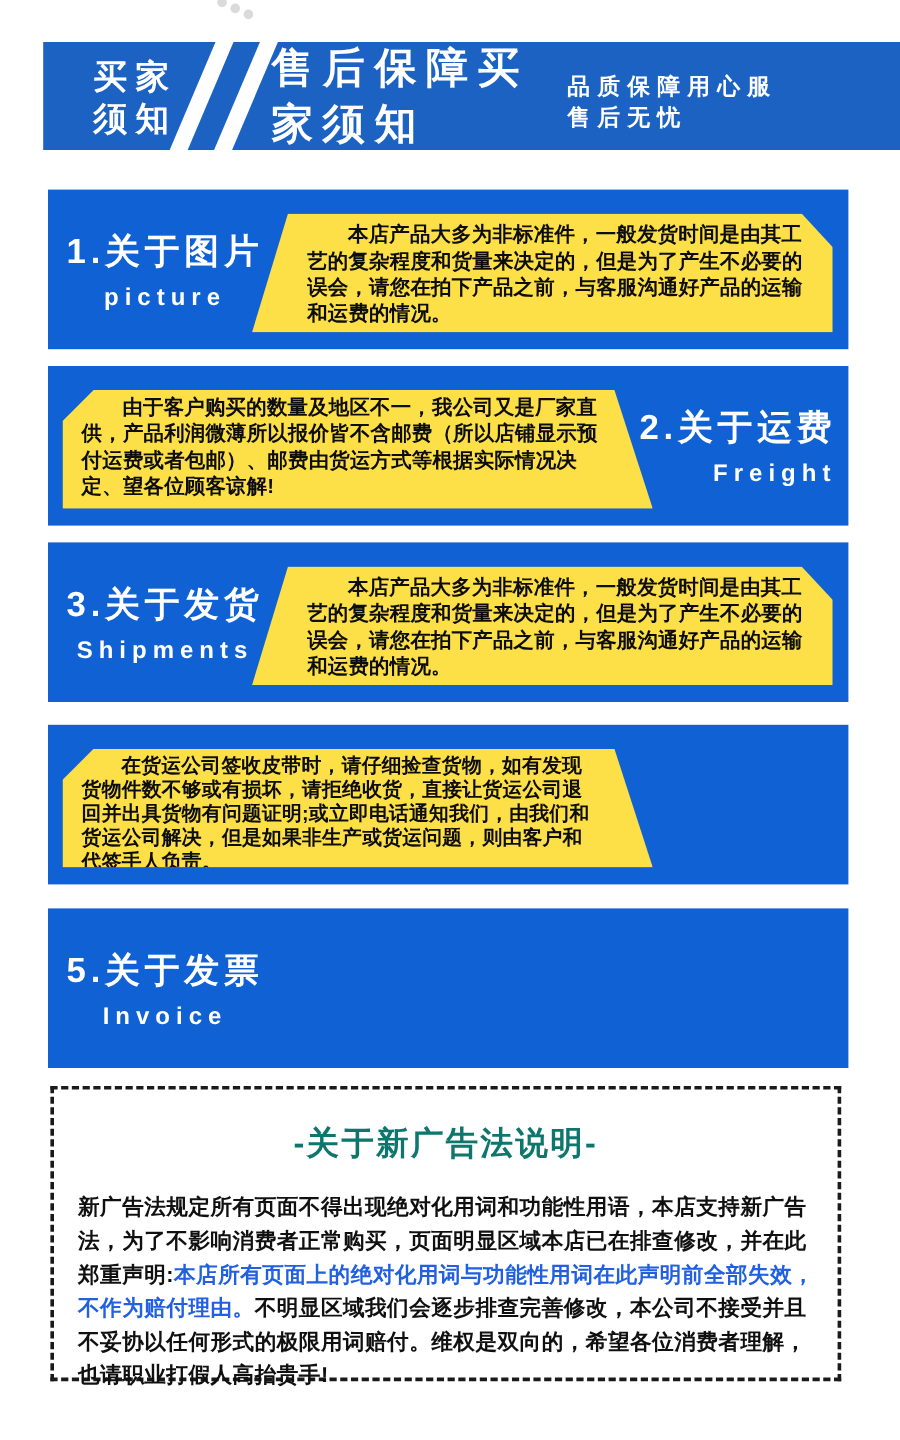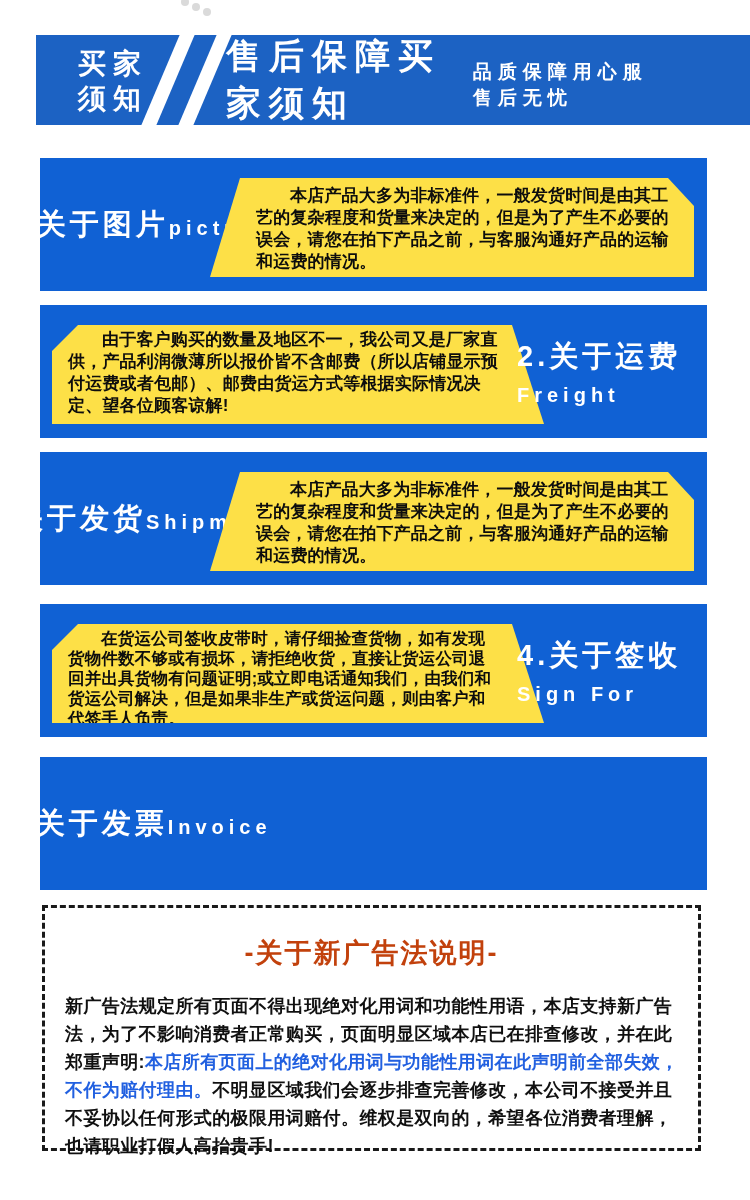--- a/index.html
+++ b/index.html
@@ -38,26 +38,26 @@
   .header-sub{font-size:19px;font-weight:bold;letter-spacing:6px;margin-top:9px;}
 
   
   .section{
     position:absolute;left:40px;width:667px;height:133px;background:#1061d4;
   }
   .sec1{top:158px;} .sec2{top:305px;} .sec3{top:452px;} .sec4{top:604px;} .sec5{top:757px;}
 
   .label-left{
     position:absolute;left:0;top:0;width:195px;height:100%;
-    display:flex;justify-content:center;align-items:center;
+    display:flex;flex-direction:column;justify-content:center;align-items:center;
     color:#fff;
   }
   .label-right{
     position:absolute;right:0;top:0;width:190px;height:100%;
-    display:flex;flex-direction:column;justify-content:center;align-items:flex-start;
+    display:flex;flex-direction:column;justify-content:center;align-items:flex-end;
     padding-right:10px;box-sizing:border-box;color:#fff;
   }
   .label-cn{font-size:29px;font-weight:bold;letter-spacing:4px;white-space:nowrap;}
   .label-en{font-size:20px;font-weight:bold;letter-spacing:5px;margin-top:7px;white-space:nowrap;}
 
   .panel{position:absolute;top:20px;height:99px;background:#fde047;box-sizing:border-box;}
   .panel-right{
     left:170px;width:484px;
     clip-path:polygon(30px 0, 458px 0, 100% 28px, 100% 100%, 0 100%);
     padding:7px 16px 0 46px;
@@ -73,21 +73,21 @@
   }
   .txt.tight{line-height:20px;font-size:16.5px;}
 
   
   .notice{
     position:absolute;left:42px;top:905px;width:659px;height:246px;
     border:3px dashed #1a1a1a;box-sizing:border-box;
   }
   .notice-title{
     margin-top:27px;text-align:center;font-size:27px;font-weight:bold;
-    color:#c2410c;letter-spacing:2px;
+    color:#0f766e;letter-spacing:2px;
   }
   .notice-body{
     margin:21px 18px 0 20px;font-size:18px;line-height:28px;font-weight:bold;
     color:#101010;letter-spacing:0.4px;
   }
   .hl{color:#2160e0;}
 </style>
 </head>
 <body>
 
@@ -135,24 +135,20 @@
   </div>
   <div class="panel panel-right">
     <div class="txt">本店产品大多为非标准件，一般发货时间是由其工艺的复杂程度和货量来决定的，但是为了产生不必要的误会，请您在拍下产品之前，与客服沟通好产品的运输和运费的情况。</div>
   </div>
 </div>
 
 <div class="section sec4">
   <div class="panel panel-left">
     <div class="txt tight">在货运公司签收皮带时，请仔细捡查货物，如有发现货物件数不够或有损坏，请拒绝收货，直接让货运公司退回并出具货物有问题证明;或立即电话通知我们，由我们和货运公司解决，但是如果非生产或货运问题，则由客户和代签手人负责。</div>
   </div>
-  <div class="label-right">
-    <div class="label-cn">4.关于签收</div>
-    <div class="label-en">Sign For</div>
-  </div>
 </div>
 
 <div class="section sec5">
   <div class="label-left">
     <div class="label-cn">5.关于发票</div>
     <div class="label-en">Invoice</div>
   </div>
 </div>
 
 <div class="notice">

